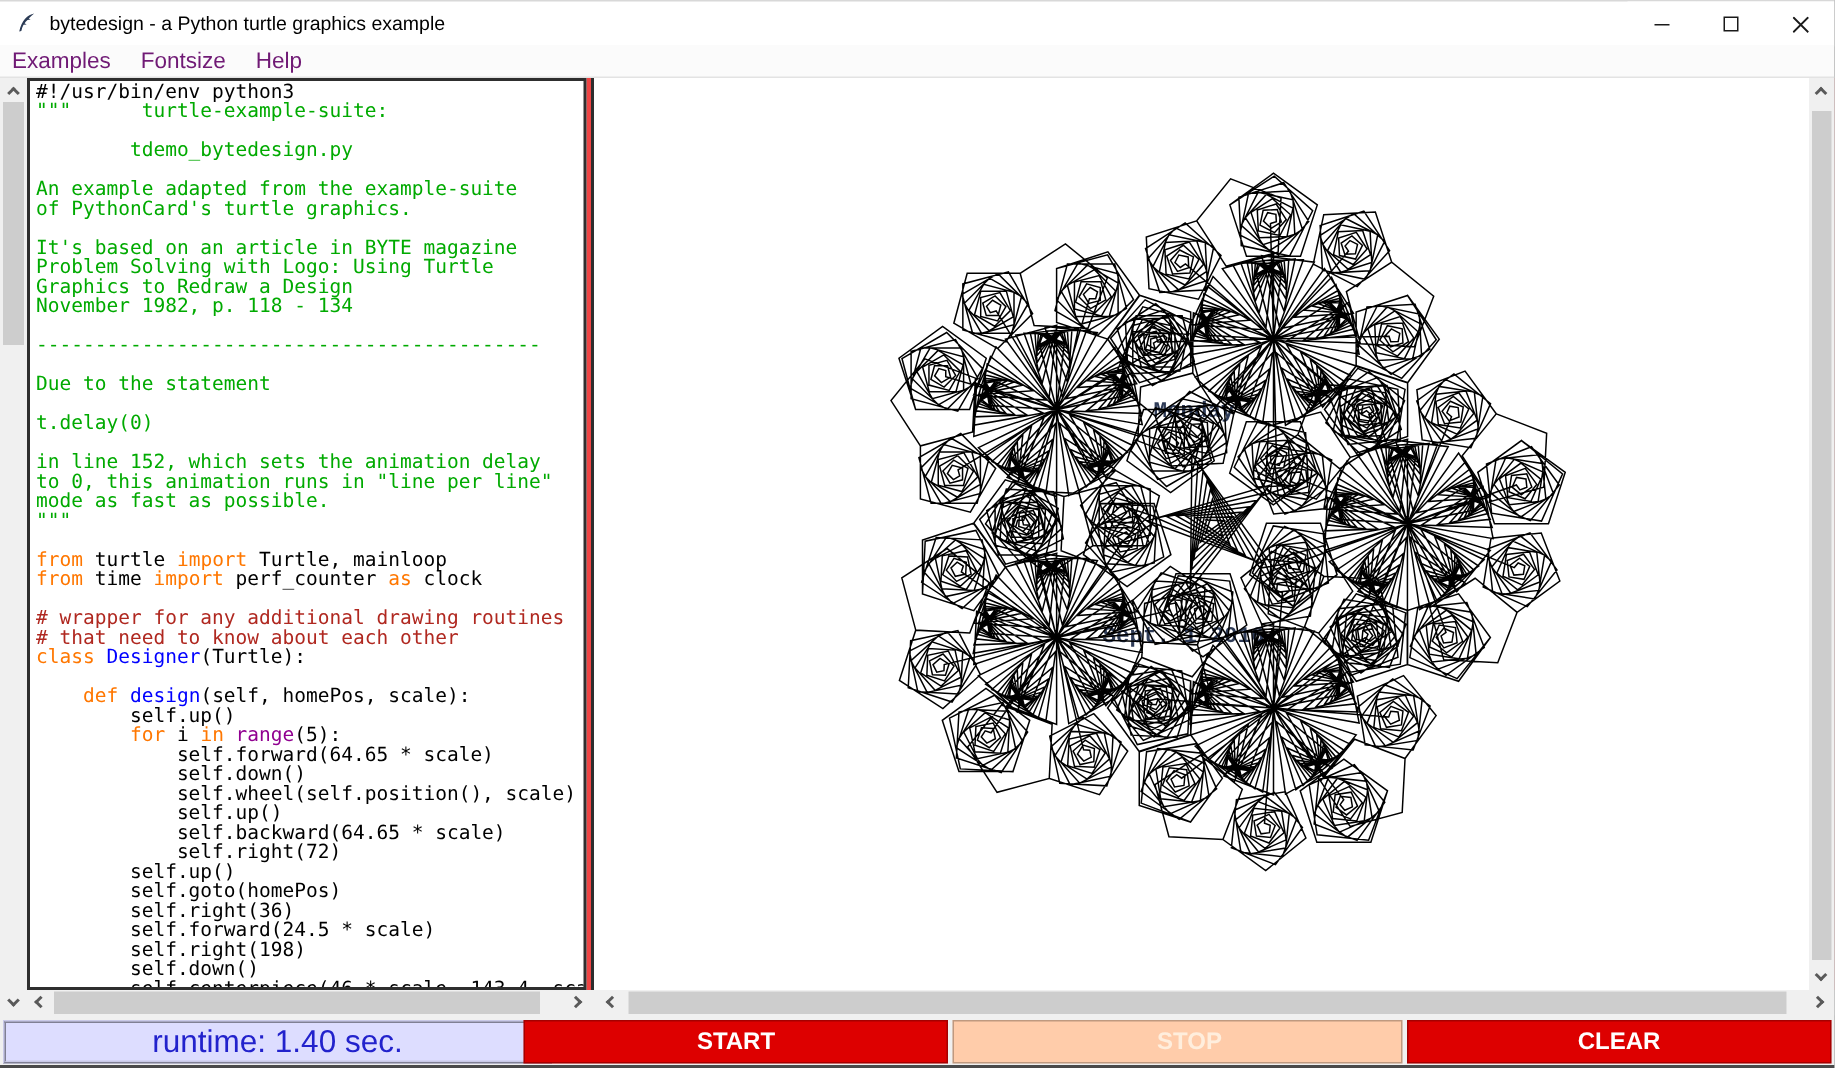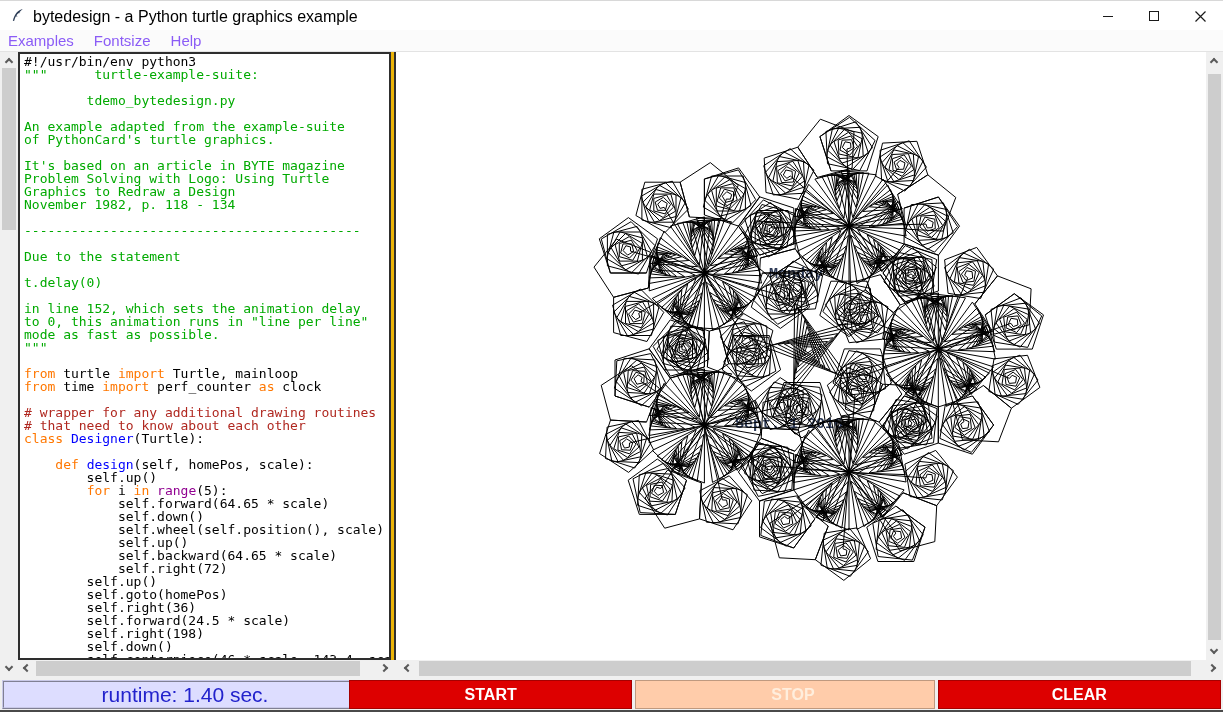--- a/index.html
+++ b/index.html
@@ -3,31 +3,31 @@
 <meta charset="utf-8">
 <style>
   html,body{margin:0;padding:0;background:#9a9a9a;}
   *{box-sizing:border-box;}
   .window{position:relative;width:1223px;height:712px;background:#f0f0f0;
     font-family:"Liberation Sans",sans-serif;outline:1px solid #b0b0b0;overflow:hidden;
     border-bottom:2px solid #4a4a4a;}
   
   .titlebar{position:absolute;left:0;top:0;width:100%;height:30px;background:#ffffff;border-top:1px solid #d8d8d8;}
   .app-icon{position:absolute;left:10px;top:7px;width:15px;height:15px;}
-  .title-text{position:absolute;left:33px;top:7px;font-size:16px;color:#000;}
+  .title-text{position:absolute;left:33px;top:7px;font-size:13px;color:#000;}
   .cap-btn{position:absolute;top:0;width:46px;height:30px;display:flex;align-items:center;justify-content:center;background:#fff;}
   .cap-min{right:92px}.cap-max{right:46px}.cap-close{right:0}
   .glyph-min{width:10px;height:0;border-top:1px solid #1a1a1a;display:block;}
   .glyph-max{width:10px;height:10px;border:1px solid #1a1a1a;display:block;}
   
   .menubar{position:absolute;left:0;top:30px;width:100%;height:22px;background:#fbfbfb;border-bottom:1px solid #e3e3e3;display:flex;align-items:center;}
-  .menu-item{font-size:15px;color:#8b5cf6;padding:0 10px;line-height:22px;}
+  .menu-item{font-size:15px;color:#701a75;padding:0 10px;line-height:22px;}
   .menu-item:first-child{padding-left:8px;}
   
-  .main{position:absolute;left:0;top:52px;width:100%;height:608px;background:#eab308;}
+  .main{position:absolute;left:0;top:52px;width:100%;height:608px;background:#ef4444;}
   
   .sb-track{position:absolute;background:#f0f0f0;}
   .sb-thumb{position:absolute;background:#cdcdcd;}
   .chev{position:absolute;width:6px;height:6px;border-left:2px solid #5a5a5a;border-top:2px solid #5a5a5a;}
   .chev.up{transform:rotate(45deg);}
   .chev.down{transform:rotate(225deg);}
   .chev.left{transform:rotate(-45deg);}
   .chev.right{transform:rotate(135deg);}
   
   .editor{position:absolute;left:18px;top:0;width:373px;height:608px;background:#fff;

